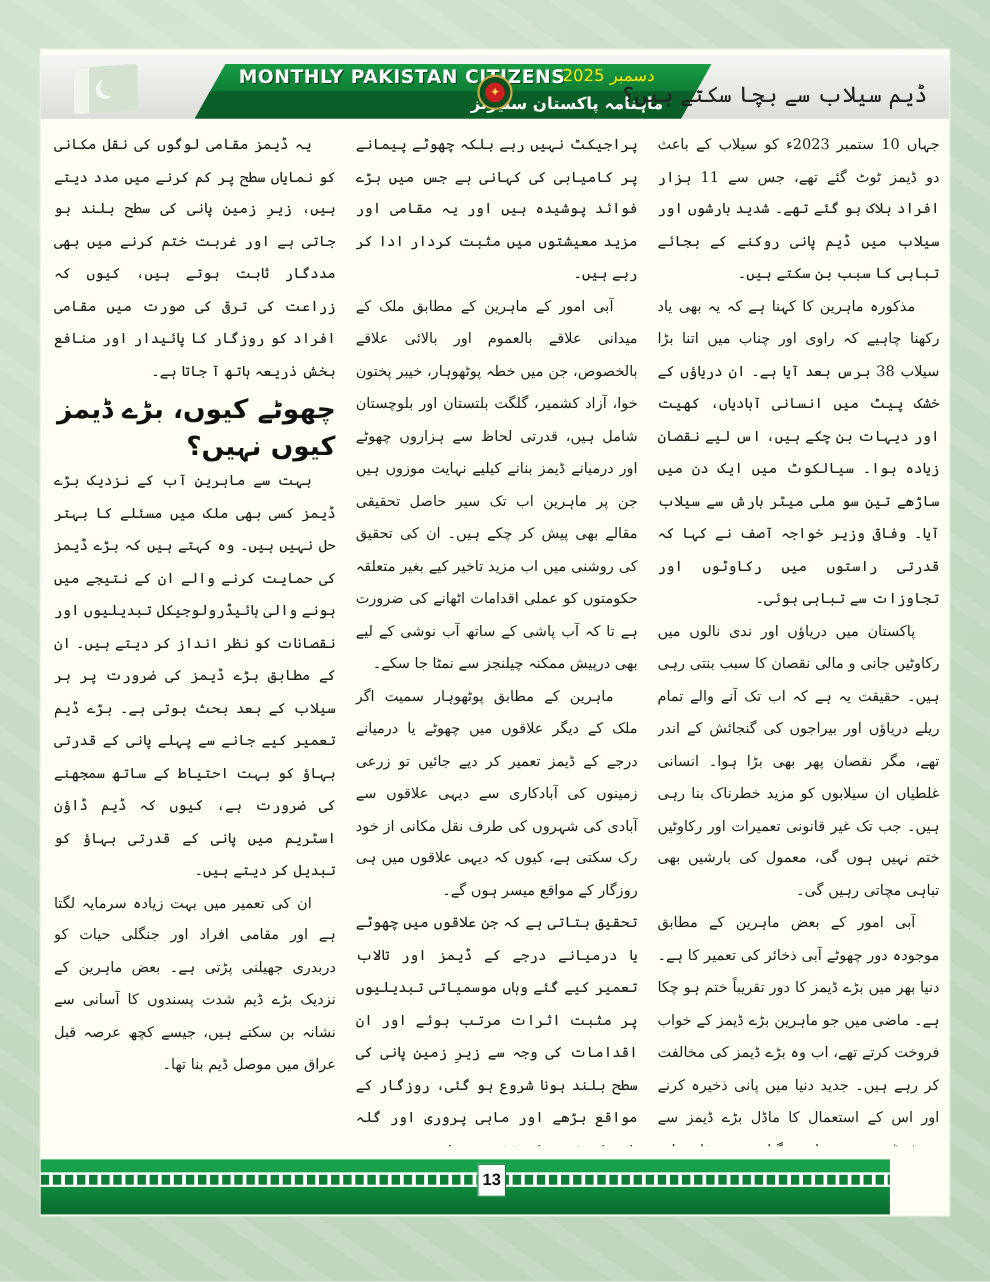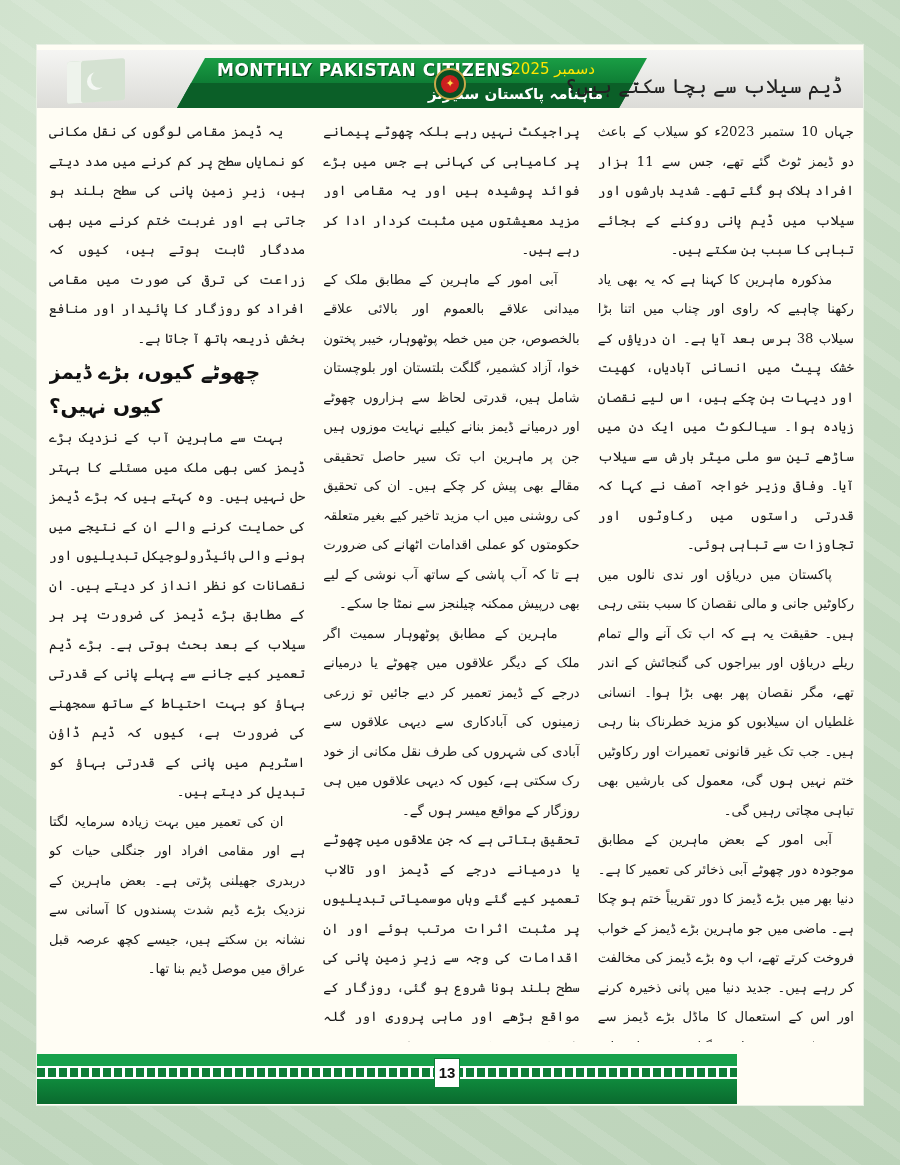--- a/index.html
+++ b/index.html
@@ -76,26 +76,26 @@
     display: flex; flex-direction: row-reverse; gap: 18px;
   }
   .col {
     flex: 1; direction: rtl; text-align: justify; color: #1a1a1a;
     font-family: "DejaVu Serif", serif; font-size: 13.2px; line-height: 29.5px;
     overflow: hidden;
   }
   .col p { margin: 0; text-indent: 22px; }
   .col p.noindent { text-indent: 0; }
   .col h2 {
-    margin: 2px 0 0 0; text-align: left; font-family: "DejaVu Sans", sans-serif;
-    font-weight: bold; font-size: 20px; line-height: 34px; color: #111;
+    margin: 2px 0 0 0; text-align: right; font-family: "DejaVu Sans", sans-serif;
+    font-weight: bold; font-size: 24px; line-height: 34px; color: #111;
   }
   
   .footer {
-    position: absolute; left: 0; top: 1009px; width: 700px; height: 50px;
+    position: absolute; left: 0; top: 1009px; width: 772px; height: 50px;
   }
   .footer .band1 { position: absolute; left: 0; right: 0; top: 0; height: 12px; background: #17a14a; }
   .footer .dots {
     position: absolute; left: 0; right: 0; top: 12px; height: 13px; background: #ffffff;
     background-image: repeating-linear-gradient(90deg, #0e7d36 0 8px, #ffffff 8px 11px);
     background-size: 11px 9px; background-repeat: repeat-x; background-position: 0 2px;
   }
   .footer .band2 { position: absolute; left: 0; right: 0; top: 25px; height: 25px; background: linear-gradient(180deg,#0f8a3d,#0a6a2e); }
   .page-num {
     position: absolute; left: 397px; top: 4px; width: 26px; height: 30px;

